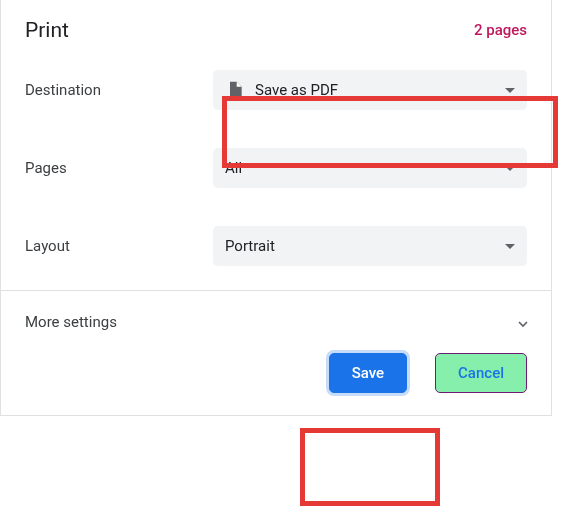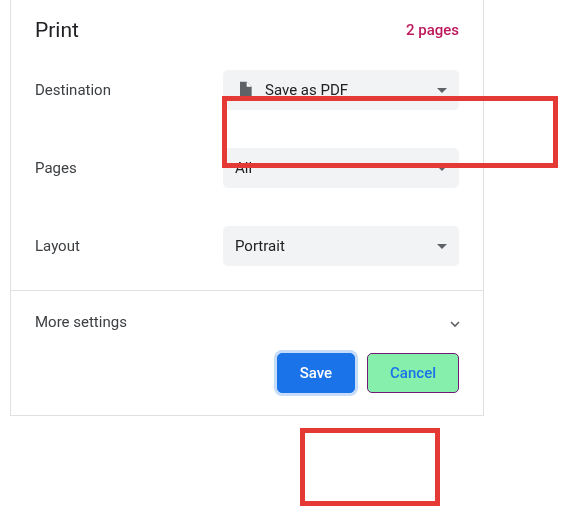--- a/index.html
+++ b/index.html
@@ -6,22 +6,22 @@
     body {
       font-family: 'Segoe UI', Roboto, Arial, sans-serif;
       background: #fff;
       width: 578px;
       height: 518px;
       position: relative;
     }
     .panel {
       border: 1px solid #e0e0e0;
       border-top: none;
-      width: 474px;
-      margin-left: 10px;
+      width: 552px;
+      margin-left: 0;
       background: #fff;
     }
     .section-top {
       padding: 18px 24px 10px 24px;
     }
     .header-row {
       display: flex;
       justify-content: space-between;
       align-items: center;
       margin-bottom: 28px;
@@ -96,21 +96,21 @@
       font-size: 15px;
       color: #3c4043;
     }
     .chevron {
       width: 12px;
       height: 12px;
     }
     .footer {
       display: flex;
       justify-content: flex-end;
-      gap: 12px;
+      gap: 28px;
       padding: 0 24px 22px 24px;
       align-items: flex-end;
     }
     .btn {
       height: 40px;
       padding: 0 22px;
       border-radius: 5px;
       font-size: 15px;
       font-weight: 500;
       cursor: pointer;

